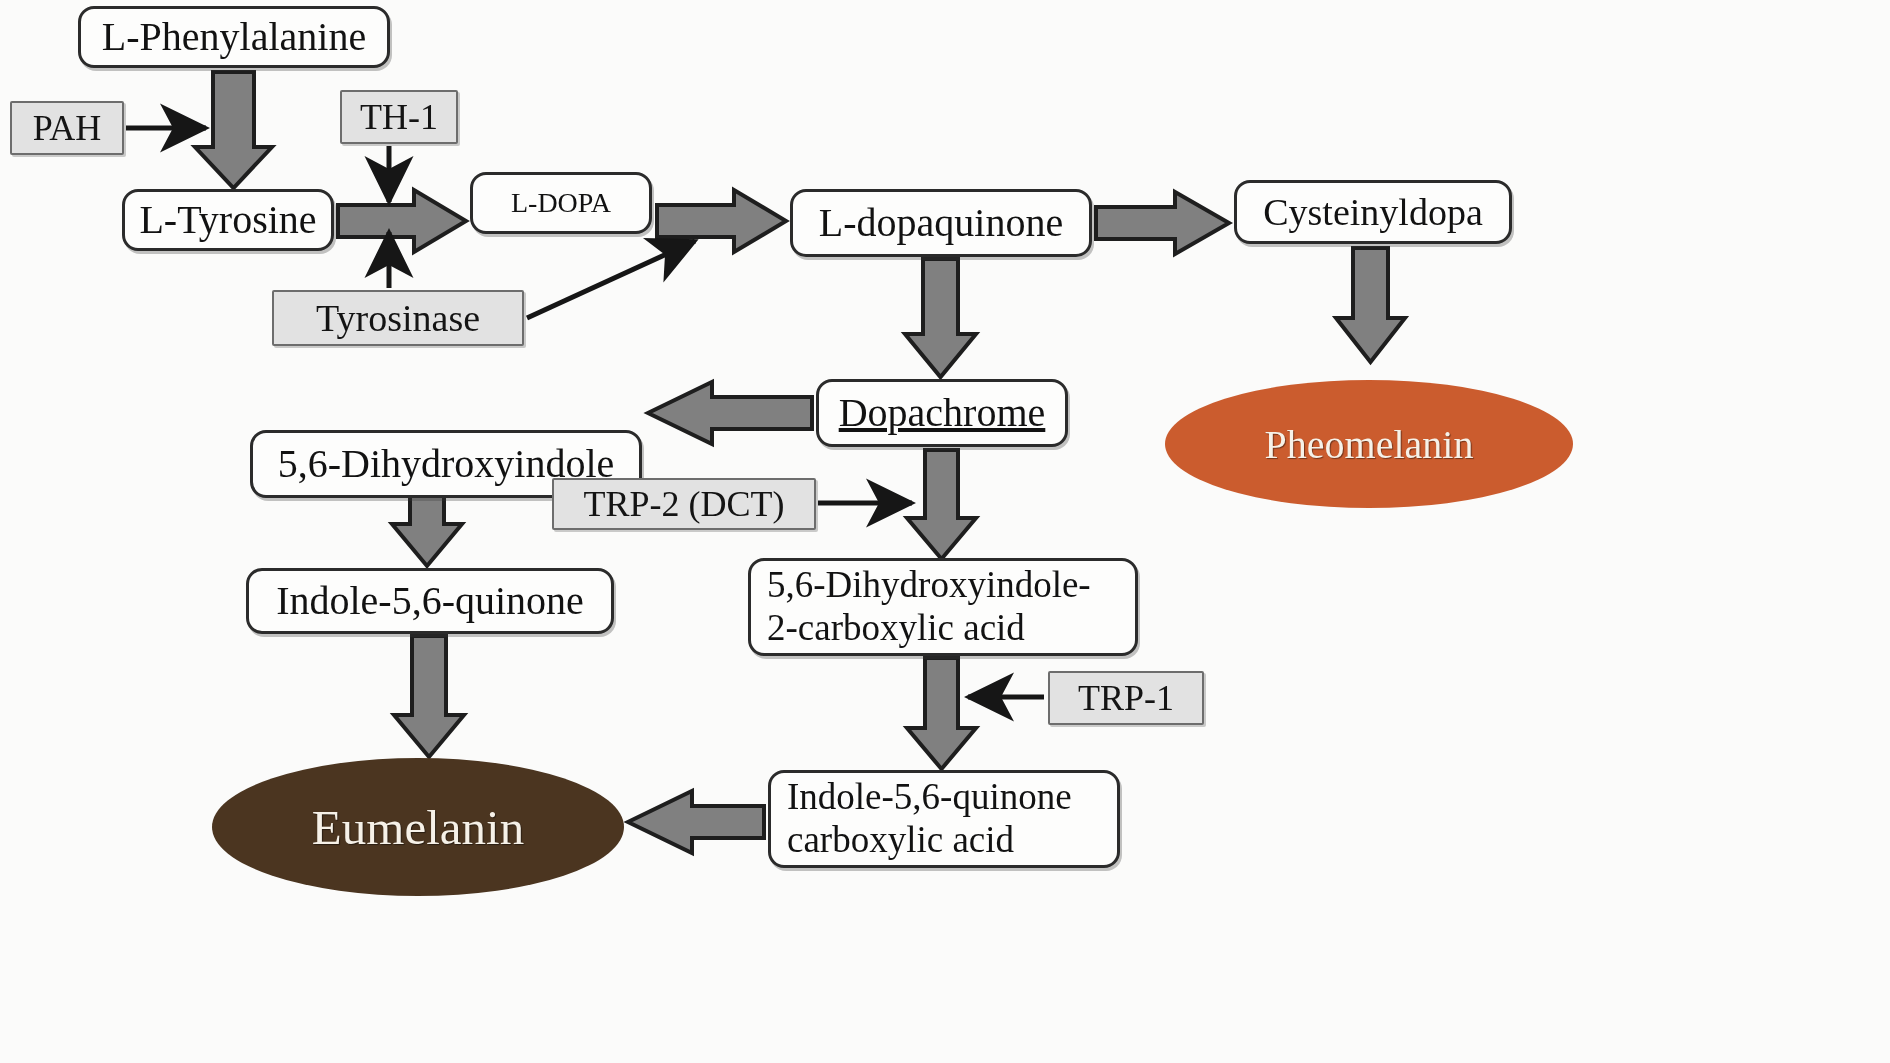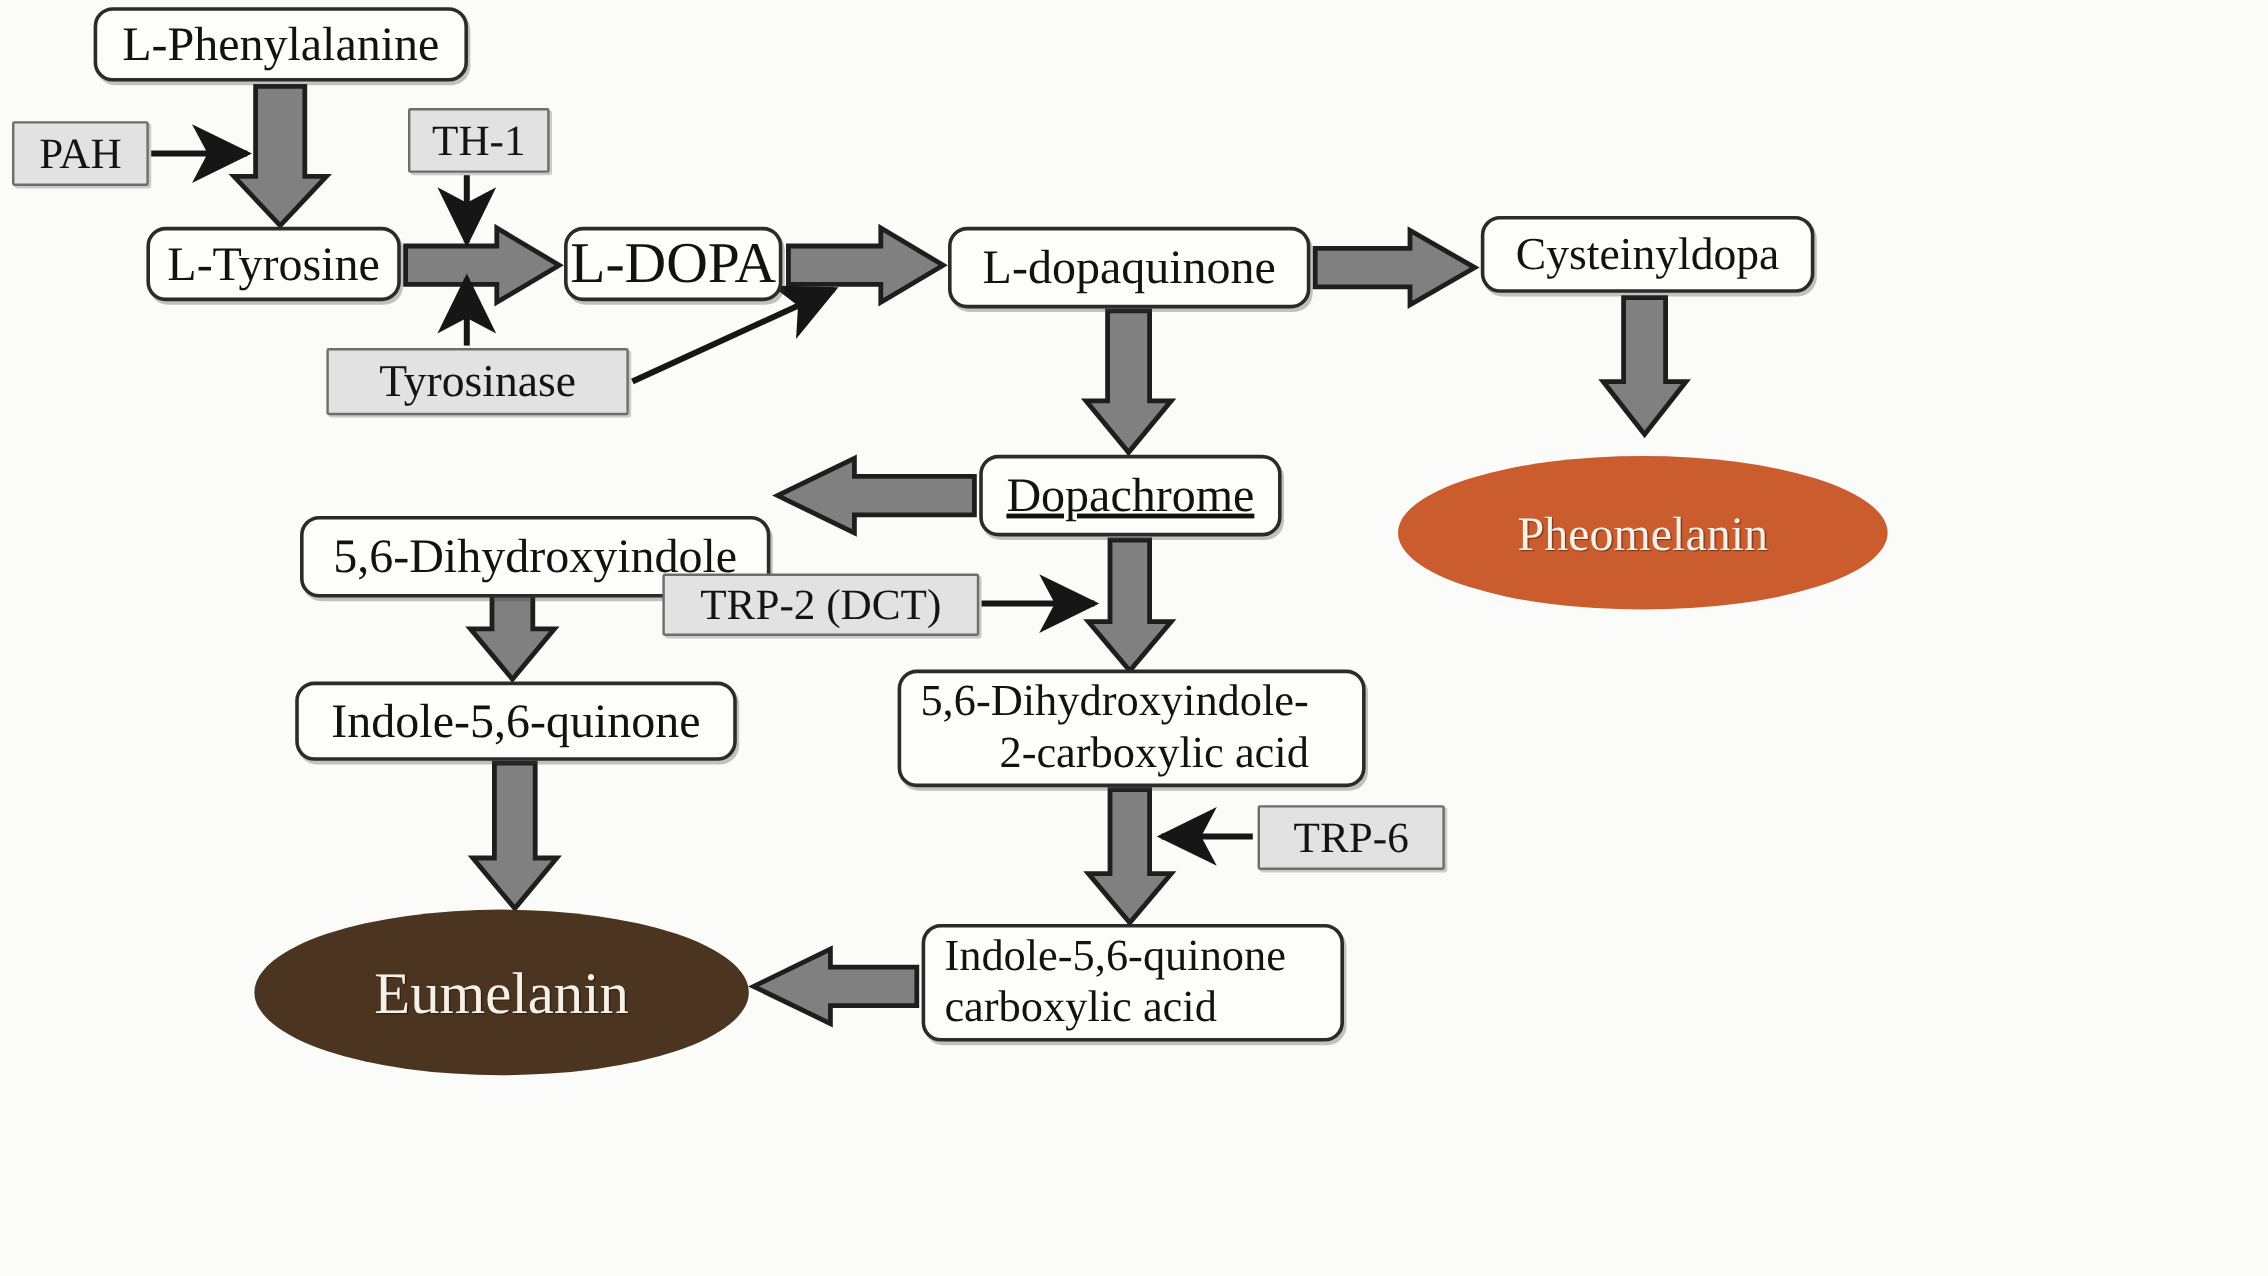--- a/index.html
+++ b/index.html
@@ -118,21 +118,21 @@
   </svg>
 
   <div class="node metabolite" style="left:78px; top:6px; width:312px; height:62px; font-size:40px;">
     <span class="lbl">L-Phenylalanine</span>
   </div>
 
   <div class="node metabolite" style="left:122px; top:189px; width:212px; height:62px; font-size:40px;">
     <span class="lbl">L-Tyrosine</span>
   </div>
 
-  <div class="node metabolite" style="left:470px; top:189px; width:182px; height:62px; font-size:48px;">
+  <div class="node metabolite" style="left:470px; top:172px; width:182px; height:62px; font-size:28px;">
     <span class="lbl">L-DOPA</span>
   </div>
 
   <div class="node metabolite" style="left:790px; top:189px; width:302px; height:68px; font-size:40px;text-align:right;">
     <span class="lbl">L-dopaquinone</span>
   </div>
 
   <div class="node metabolite" style="left:1234px; top:180px; width:278px; height:64px; font-size:38px;">
     <span class="lbl">Cysteinyldopa</span>
   </div>
@@ -143,21 +143,21 @@
 
   <div class="node metabolite" style="left:816px; top:379px; width:252px; height:68px; font-size:40px;text-decoration:underline;">
     <span class="lbl">Dopachrome</span>
   </div>
 
   <div class="node metabolite" style="left:246px; top:568px; width:368px; height:66px; font-size:40px;">
     <span class="lbl">Indole-5,6-quinone</span>
   </div>
 
   <div class="node metabolite two-line" style="left:748px; top:558px; width:390px; height:98px; font-size:37px; justify-content:flex-start; padding-left:16px;">
-    <span class="lbl" style="text-align:right;">5,6-Dihydroxyindole-
+    <span class="lbl" style="text-align:left;">5,6-Dihydroxyindole-
 2-carboxylic acid</span>
   </div>
 
   <div class="node metabolite two-line" style="left:768px; top:770px; width:352px; height:98px; font-size:37px; justify-content:flex-start; padding-left:16px;">
     <span class="lbl" style="text-align:left;">Indole-5,6-quinone
 carboxylic acid</span>
   </div>
 
   <div class="node enzyme" style="left:10px; top:101px; width:114px; height:54px; font-size:36px;">
     <span class="lbl">PAH</span>
@@ -169,21 +169,21 @@
 
   <div class="node enzyme" style="left:272px; top:290px; width:252px; height:56px; font-size:38px;">
     <span class="lbl">Tyrosinase</span>
   </div>
 
   <div class="node enzyme" style="left:552px; top:478px; width:264px; height:52px; font-size:36px;">
     <span class="lbl">TRP-2 (DCT)</span>
   </div>
 
   <div class="node enzyme" style="left:1048px; top:671px; width:156px; height:54px; font-size:36px;">
-    <span class="lbl">TRP-6</span>
+    <span class="lbl">TRP-1</span>
   </div>
 
   <div class="node pigment" style="left:1165px; top:380px; width:408px; height:128px; font-size:40px; background:#cb5c2e;">
     <span class="lbl">Pheomelanin</span>
   </div>
 
   <div class="node pigment" style="left:212px; top:758px; width:412px; height:138px; font-size:49px; background:#4b3520;">
     <span class="lbl">Eumelanin</span>
   </div>
 

